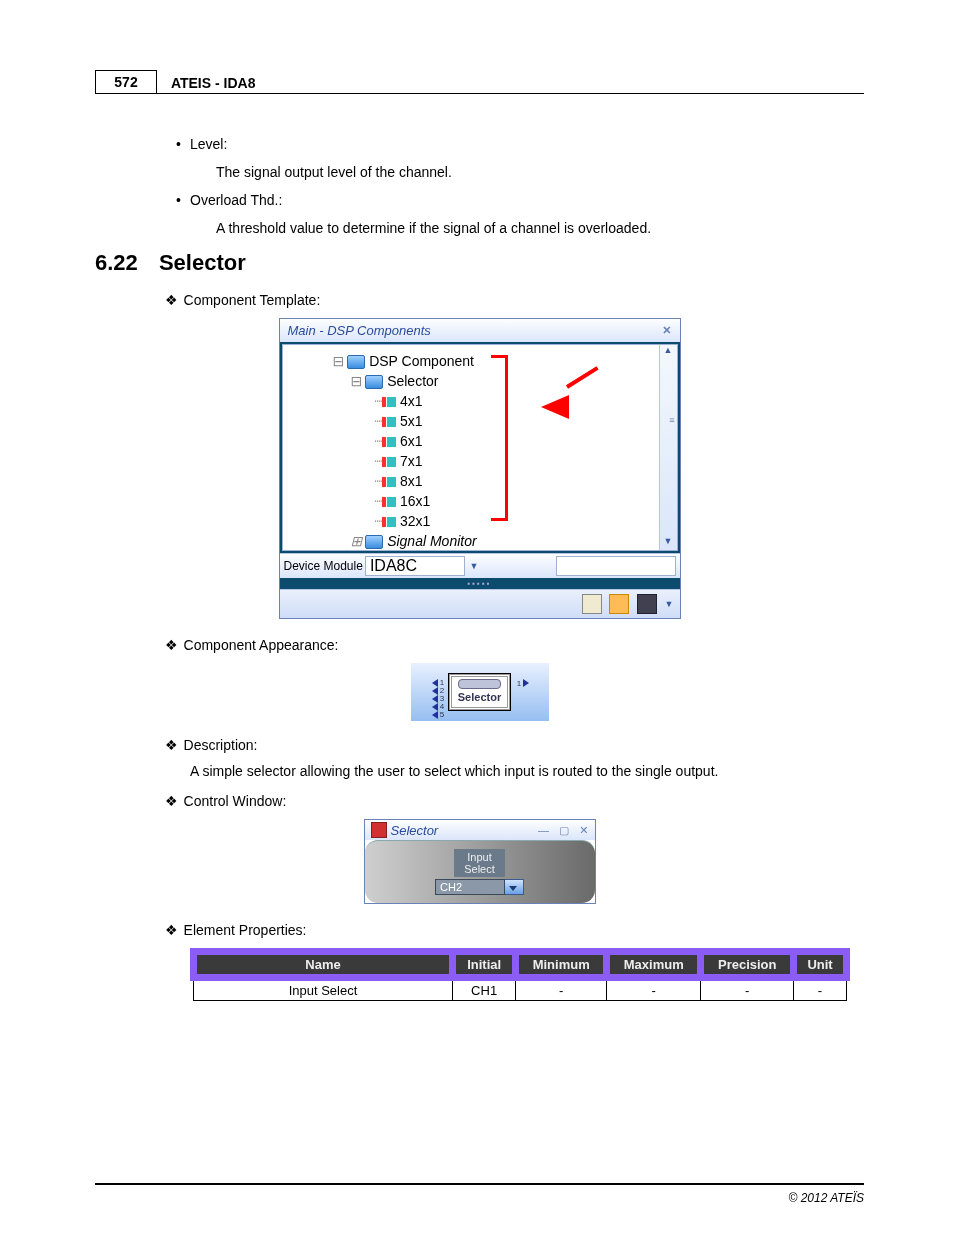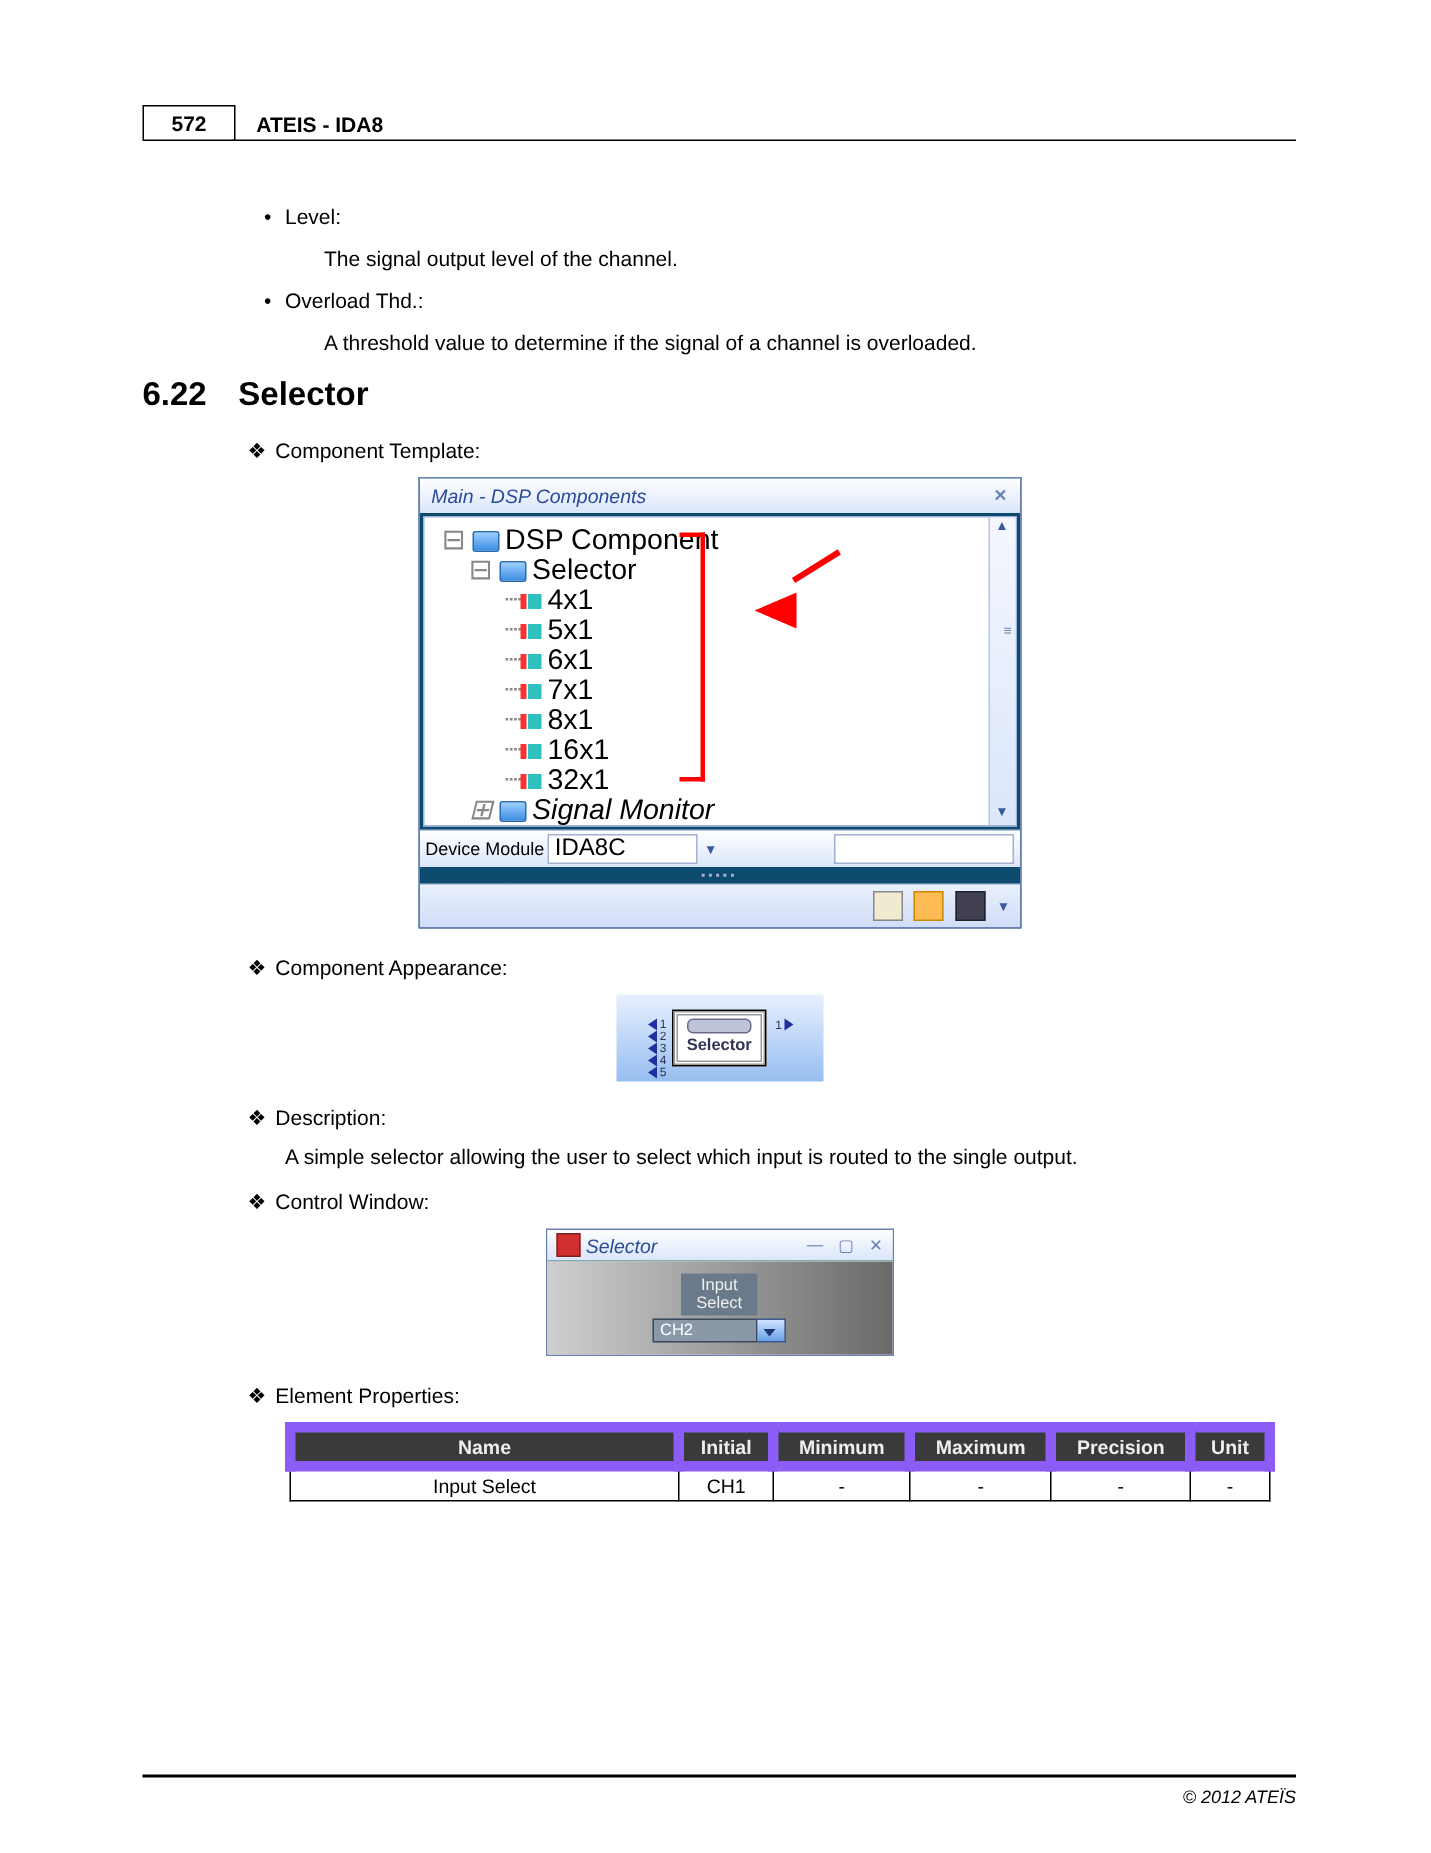--- a/index.html
+++ b/index.html
@@ -112,21 +112,21 @@
     font-style: italic;
   }
   .win-close { color:#6a82b5; font-weight:bold; font-style:normal; font-size:11px;}
   .tree-area {
     display:flex;
     background:#fff;
     border:1px solid #9db1d9;
     margin:2px;
     height:205px;
   }
-  .tree-inner { flex:1; padding:6px 6px 6px 12px; font-size:19px; color:#000; line-height:20px; position:relative;}
+  .tree-inner { flex:1; padding:6px 6px 6px 12px; font-size:14px; color:#000; line-height:20px; position:relative;margin-left:38px;}
   .scroll-col { width:17px; background:linear-gradient(#f4f7fd,#dbe6fb); border-left:1px solid #b7c5e4; position:relative;}
   .scroll-up, .scroll-down { position:absolute; left:0; right:0; height:14px; text-align:center; color:#3a5aa0; font-size:9px;}
   .scroll-up{top:0;} .scroll-down{bottom:0;}
   .tree-line { white-space:nowrap; }
   .tree-dots { color:#888; letter-spacing:-1px;}
   .folder-icon { display:inline-block; width:16px; height:12px; background:linear-gradient(#9ed0ff,#3a8de0); border:1px solid #2a6ab0; border-radius:2px; vertical-align:middle; margin-right:4px;}
   .sel-icon { display:inline-block; width:14px; height:10px; vertical-align:middle; margin-right:4px; position:relative;}
   .sel-icon::before{content:"";position:absolute;left:0;top:0;width:4px;height:10px;background:#ff3030;}
   .sel-icon::after{content:"";position:absolute;left:5px;top:0;width:9px;height:10px;background:#30c0c0;}
   .red-arrow-box { position:absolute; top:10px; left:170px; pointer-events:none;}
@@ -183,20 +183,21 @@
   }
   .ctrl-title {
     background:linear-gradient(#fdfefe,#dbe6fb); padding:2px 6px;
     display:flex; align-items:center; gap:4px; color:#2a4a9a; font-style:italic; font-size:13px;
   }
   .ctrl-icons { margin-left:auto; display:flex; gap:10px; color:#6a82b5; font-style:normal; font-size:11px;}
   .ctrl-body {
     background:linear-gradient(to right,#cfcfcf,#6a6a6a);
     padding:8px; display:flex; flex-direction:column; align-items:center; gap:2px;
     border-top:1px solid #8aa;
+    border-radius:13px;
   }
   .ctrl-sub { background:#6a7a8a; color:#eee; font-size:11px; padding:2px 10px; text-align:center;}
   .ctrl-drop { display:flex;}
   .ctrl-drop-field { background:#8a98a8; color:#fff; border:1px solid #3a4a5a; width:60px; padding:1px 4px; font-size:11px;}
   .ctrl-drop-btn { width:18px; background:linear-gradient(#cfe4ff,#6aa0e8); border:1px solid #3a5a90; border-left:none; position:relative;}
   .ctrl-drop-btn::after{content:"";position:absolute;left:4px;top:6px;border-left:4px solid transparent;border-right:4px solid transparent;border-top:5px solid #1a3a70;}
 
   table.props {
     border-collapse:collapse; width:660px; margin-left:95px; font-size:13px;
   }

